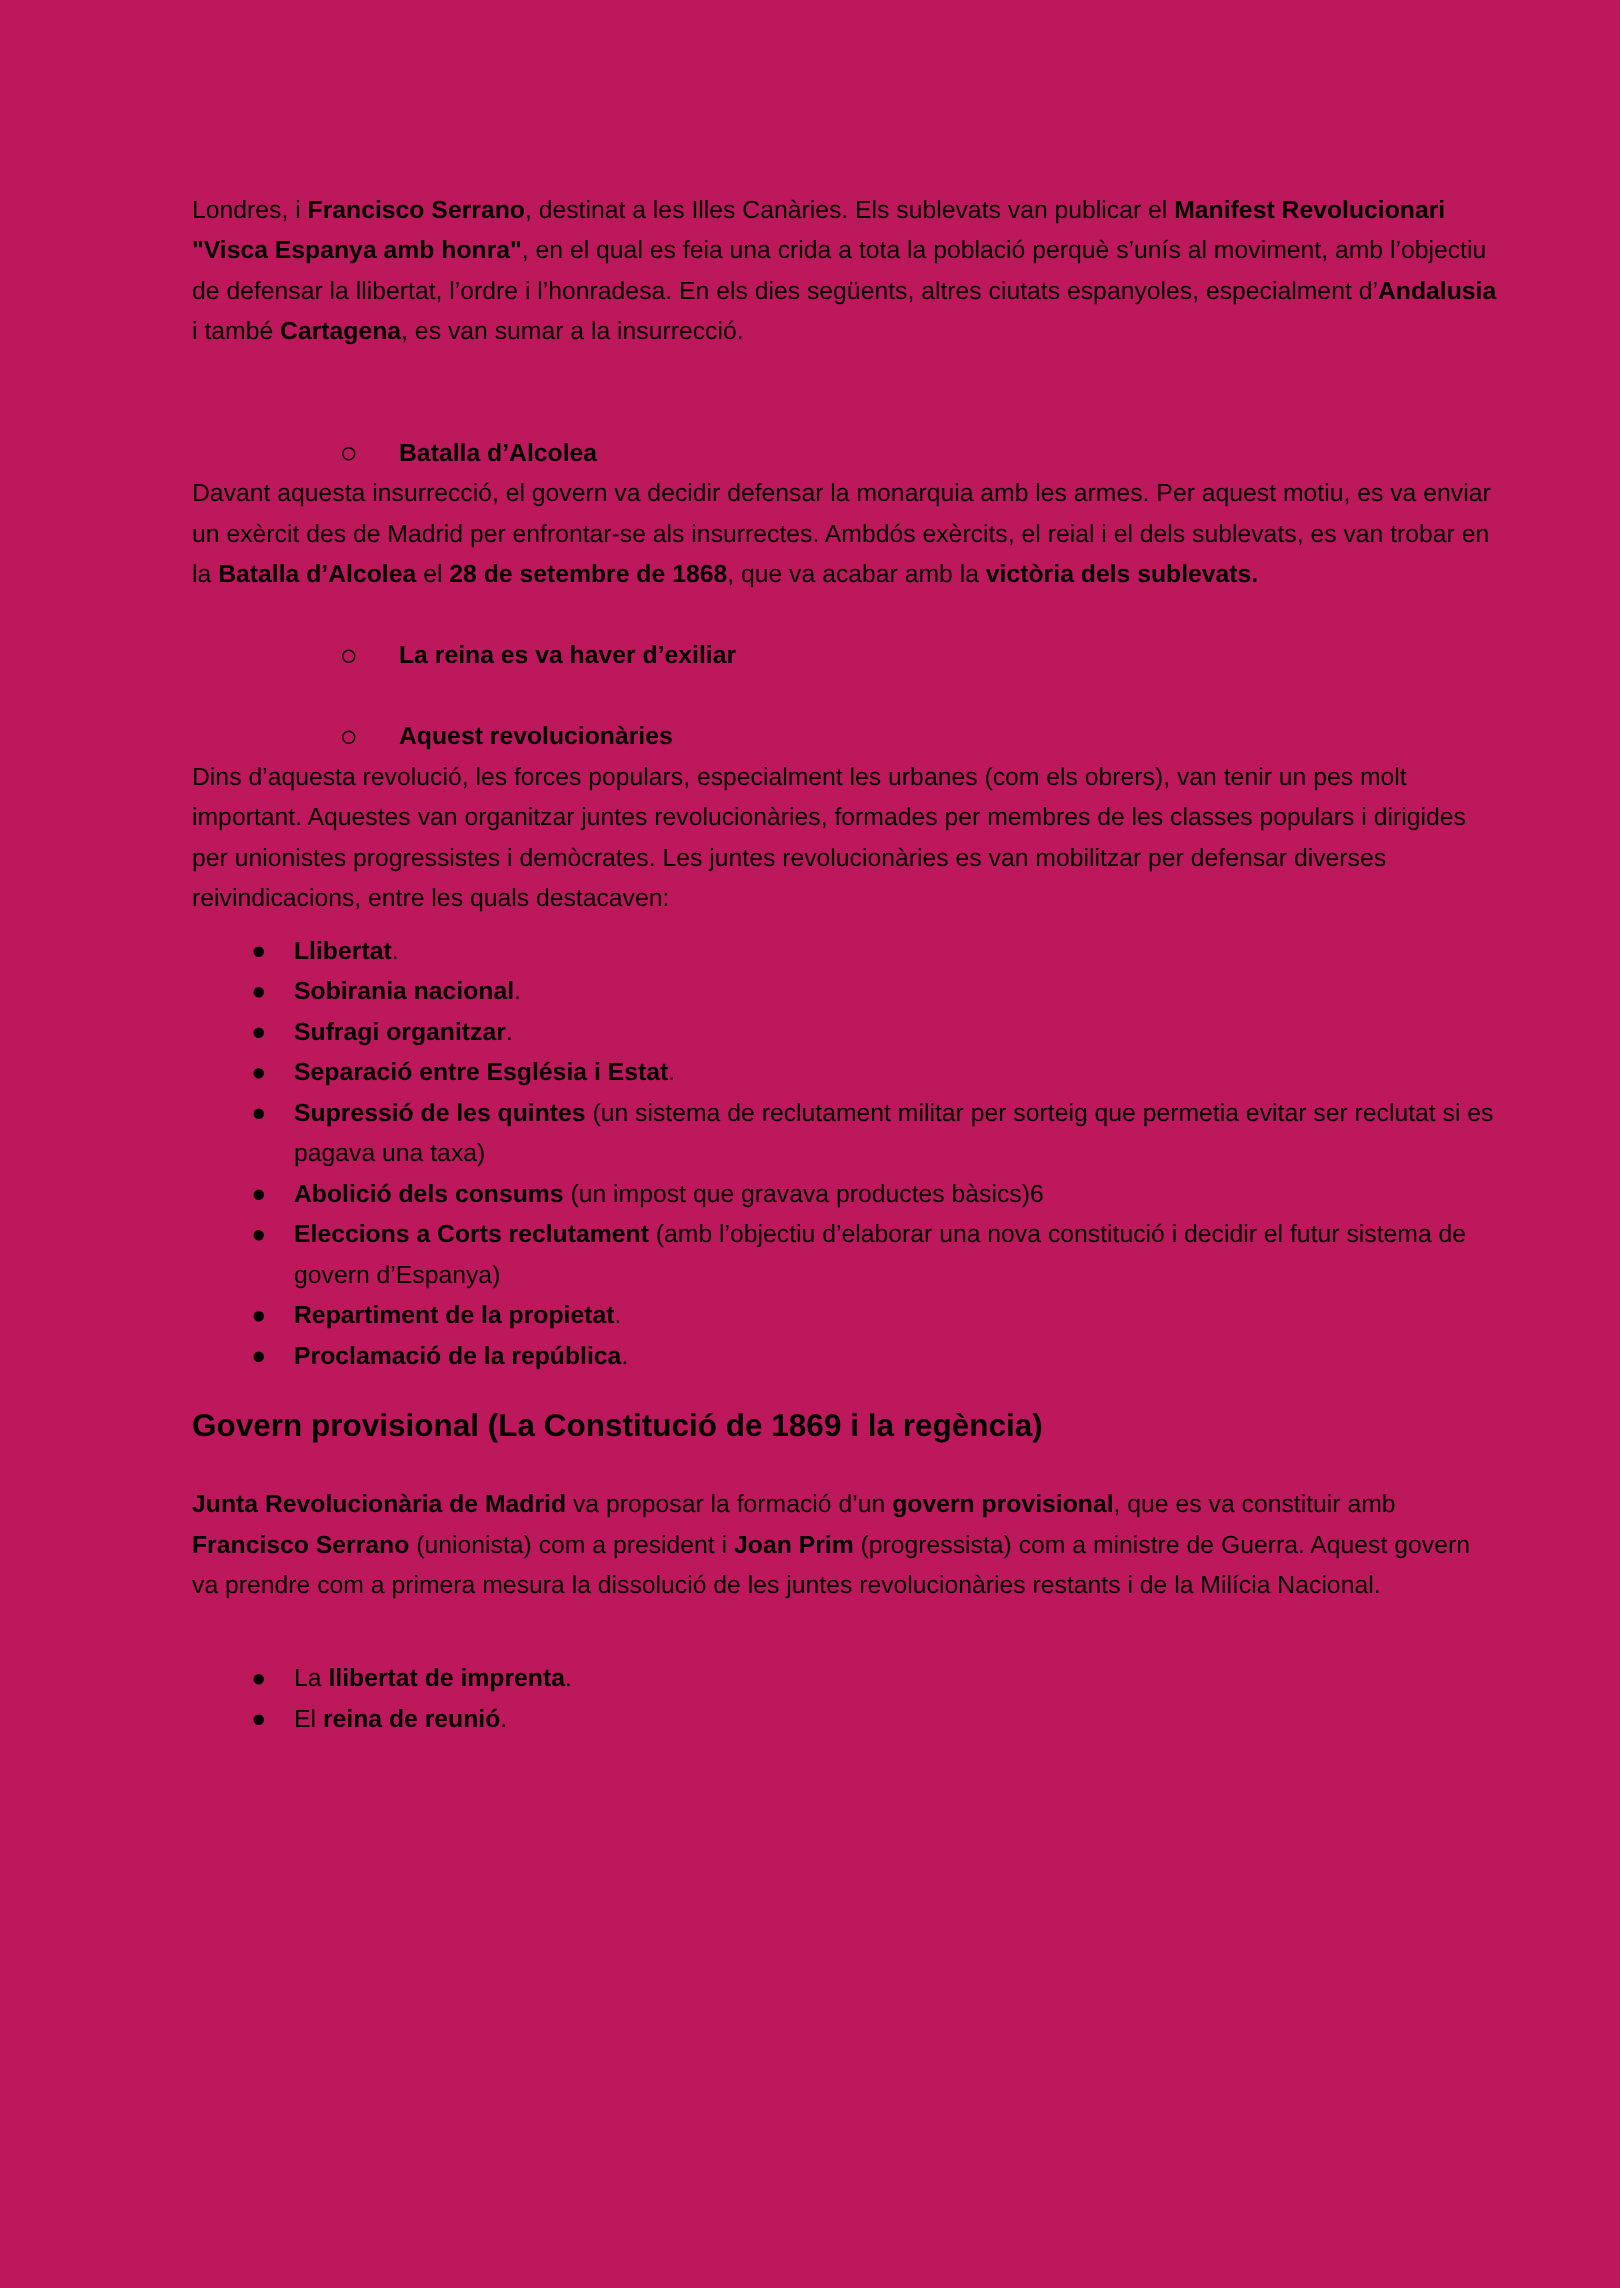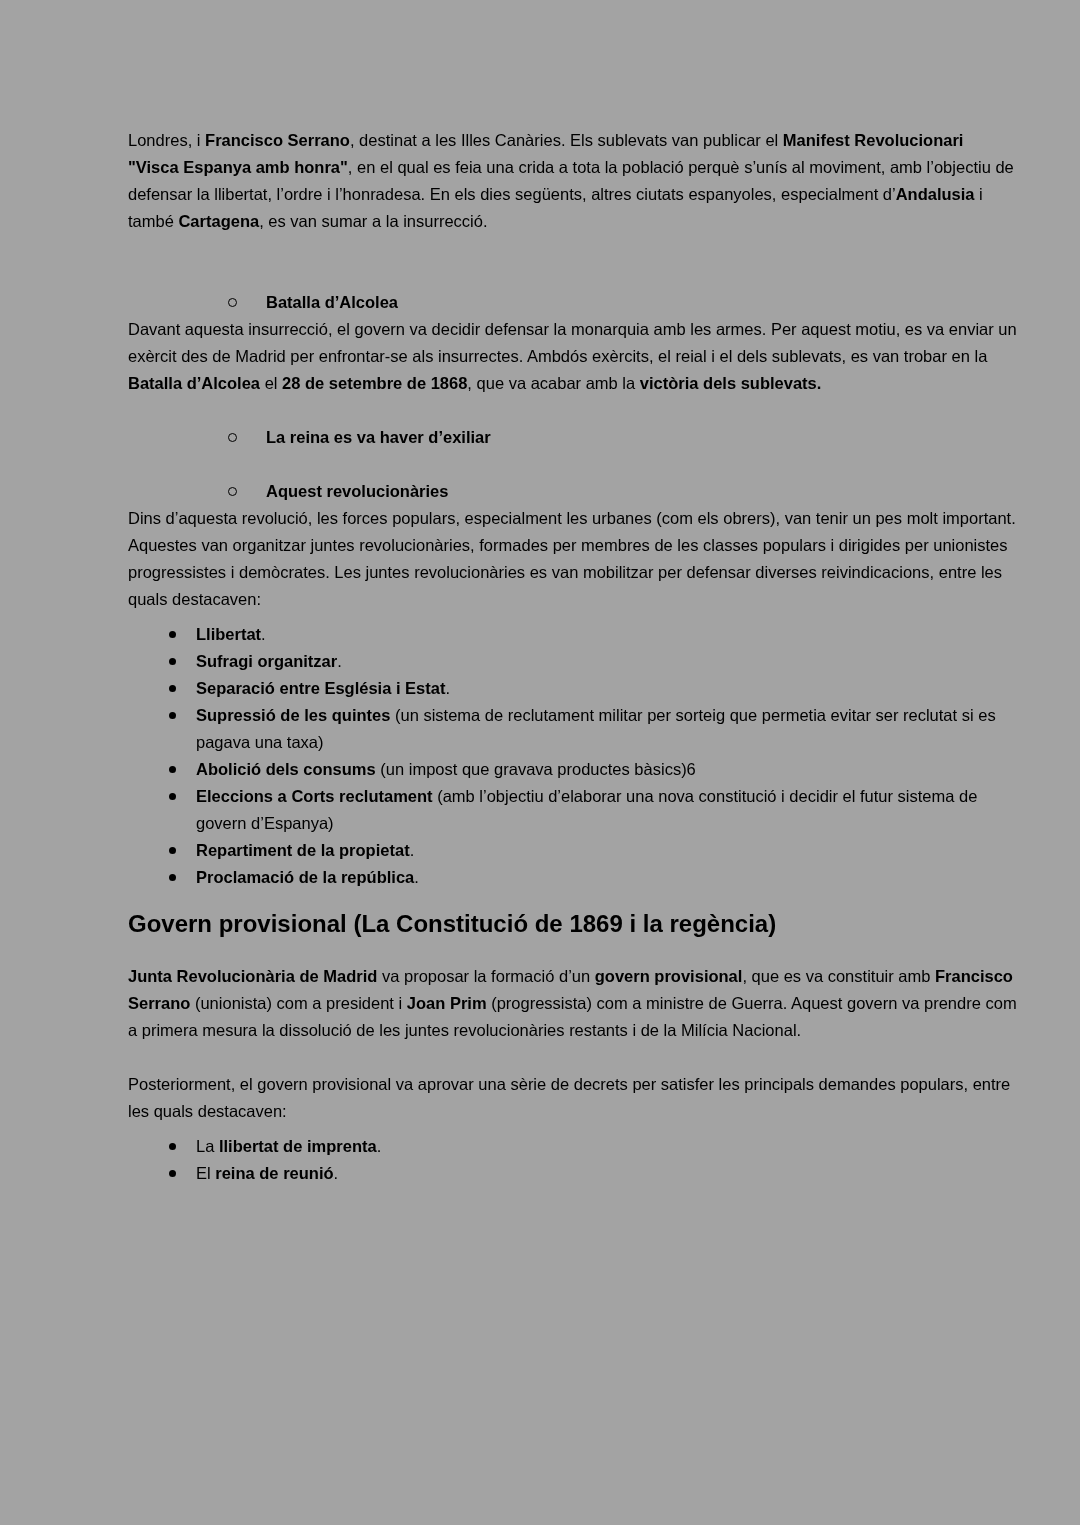--- a/index.html
+++ b/index.html
@@ -4,35 +4,35 @@
 <style>
   html, body {
     margin: 0;
     padding: 0;
     background: #ffffff;
   }
   .page {
     position: relative;
     width: 1080px;
     height: 1525px;
-    background: #a3a3a3;
+    background: #be185d;
     box-sizing: border-box;
-    padding: 127px 62px 40px 128px;
+    padding: 127px 80px 40px 128px;
     overflow: hidden;
     font-family: "Liberation Sans", "DejaVu Sans", sans-serif;
     font-size: 16.5px;
     line-height: 27px;
     color: #000000;
   }
   .content { width: 100%; }
   p.para { margin: 0; }
   .b { font-weight: 700; }
   .spacer { height: 27px; }
   .h2 {
-    font-size: 24px;
+    font-size: 21px;
     line-height: 31px;
     font-weight: 700;
     margin: 17px 0 24px 0;
   }
   .subheading {
     position: relative;
     padding-left: 138px;
     font-weight: 700;
   }
   .subheading .circle {
@@ -71,30 +71,30 @@
       <div class="spacer"></div>
       <div class="subheading"><span class="circle"></span><span>Batalla d’Alcolea</span></div>
       <p class="para"><span class="r">Davant aquesta insurrecció, el govern va decidir defensar la monarquia amb les armes. Per aquest motiu, es va enviar un exèrcit des de Madrid per enfrontar-se als insurrectes. Ambdós exèrcits, el reial i el dels sublevats, es van trobar en la </span><span class="b">Batalla d’Alcolea</span><span class="r"> el </span><span class="b">28 de setembre de 1868</span><span class="r">, que va acabar amb la </span><span class="b">victòria dels sublevats.</span></p>
       <div class="spacer"></div>
       <div class="subheading"><span class="circle"></span><span>La reina es va haver d’exiliar</span></div>
       <div class="spacer"></div>
       <div class="subheading"><span class="circle"></span><span>Aquest revolucionàries</span></div>
       <p class="para"><span class="r">Dins d’aquesta revolució, les forces populars, especialment les urbanes (com els obrers), van tenir un pes molt important. Aquestes van organitzar juntes revolucionàries, formades per membres de les classes populars i dirigides per unionistes progressistes i demòcrates. Les juntes revolucionàries es van mobilitzar per defensar diverses reivindicacions, entre les quals destacaven:</span></p>
       <div class="list">
         <div class="li"><span class="dot"></span><span class="b">Llibertat</span><span class="r">.</span></div>
+        <div class="li"><span class="dot"></span><span class="b">Sobirania nacional</span><span class="r">.</span></div>
         <div class="li"><span class="dot"></span><span class="b">Sufragi organitzar</span><span class="r">.</span></div>
         <div class="li"><span class="dot"></span><span class="b">Separació entre Església i Estat</span><span class="r">.</span></div>
         <div class="li"><span class="dot"></span><span class="b">Supressió de les quintes</span><span class="r"> (un sistema de reclutament militar per sorteig que permetia evitar ser reclutat si es pagava una taxa)</span></div>
         <div class="li"><span class="dot"></span><span class="b">Abolició dels consums</span><span class="r"> (un impost que gravava productes bàsics)6</span></div>
         <div class="li"><span class="dot"></span><span class="b">Eleccions a Corts reclutament</span><span class="r"> (amb l’objectiu d’elaborar una nova constitució i decidir el futur sistema de govern d’Espanya)</span></div>
         <div class="li"><span class="dot"></span><span class="b">Repartiment de la propietat</span><span class="r">.</span></div>
         <div class="li"><span class="dot"></span><span class="b">Proclamació de la república</span><span class="r">.</span></div>
       </div>
       <div class="h2">Govern provisional (La Constitució de 1869 i la regència)</div>
       <p class="para"><span class="b">Junta Revolucionària de Madrid</span><span class="r"> va proposar la formació d’un </span><span class="b">govern provisional</span><span class="r">, que es va constituir amb </span><span class="b">Francisco Serrano</span><span class="r"> (unionista) com a president i </span><span class="b">Joan Prim</span><span class="r"> (progressista) com a ministre de Guerra. Aquest govern va prendre com a primera mesura la dissolució de les juntes revolucionàries restants i de la Milícia Nacional.</span></p>
       <div class="spacer"></div>
-      <p class="para"><span class="r">Posteriorment, el govern provisional va aprovar una sèrie de decrets per satisfer les principals demandes populars, entre les quals destacaven:</span></p>
       <div class="list">
         <div class="li"><span class="dot"></span><span class="r">La </span><span class="b">llibertat de imprenta</span><span class="r">.</span></div>
         <div class="li"><span class="dot"></span><span class="r">El </span><span class="b">reina de reunió</span><span class="r">.</span></div>
       </div>
     </div>
 </div>
 
 </body></html>

